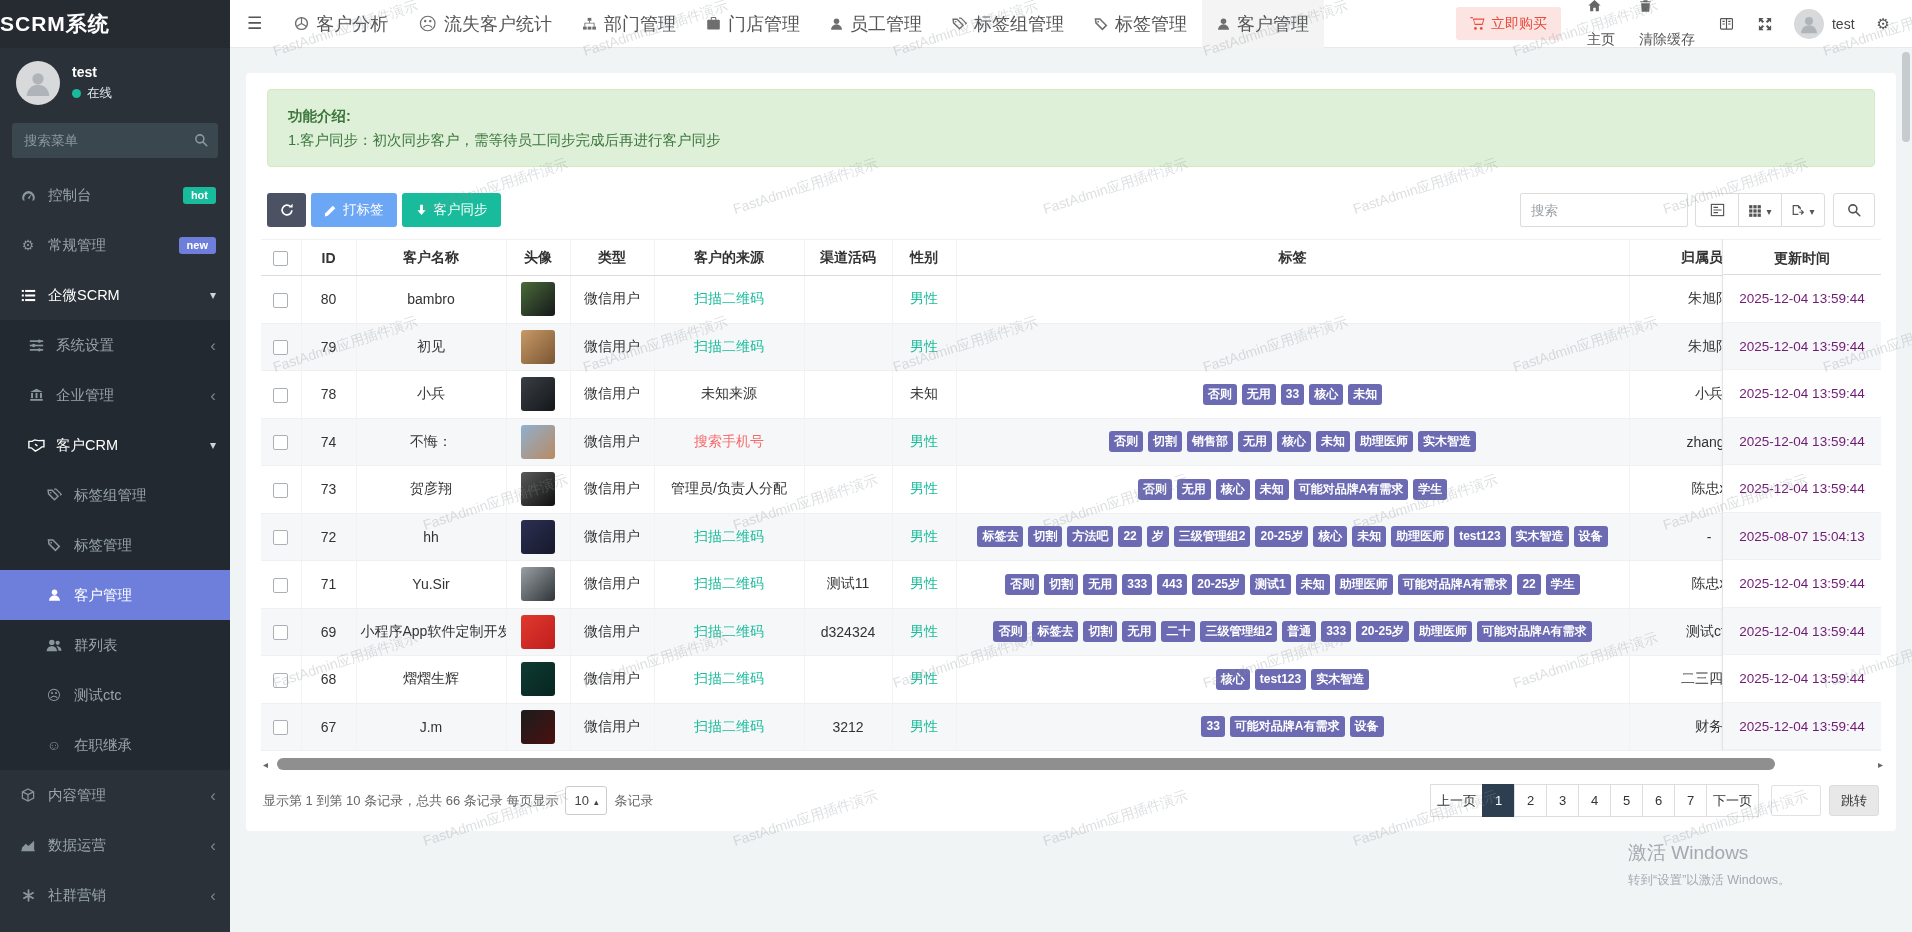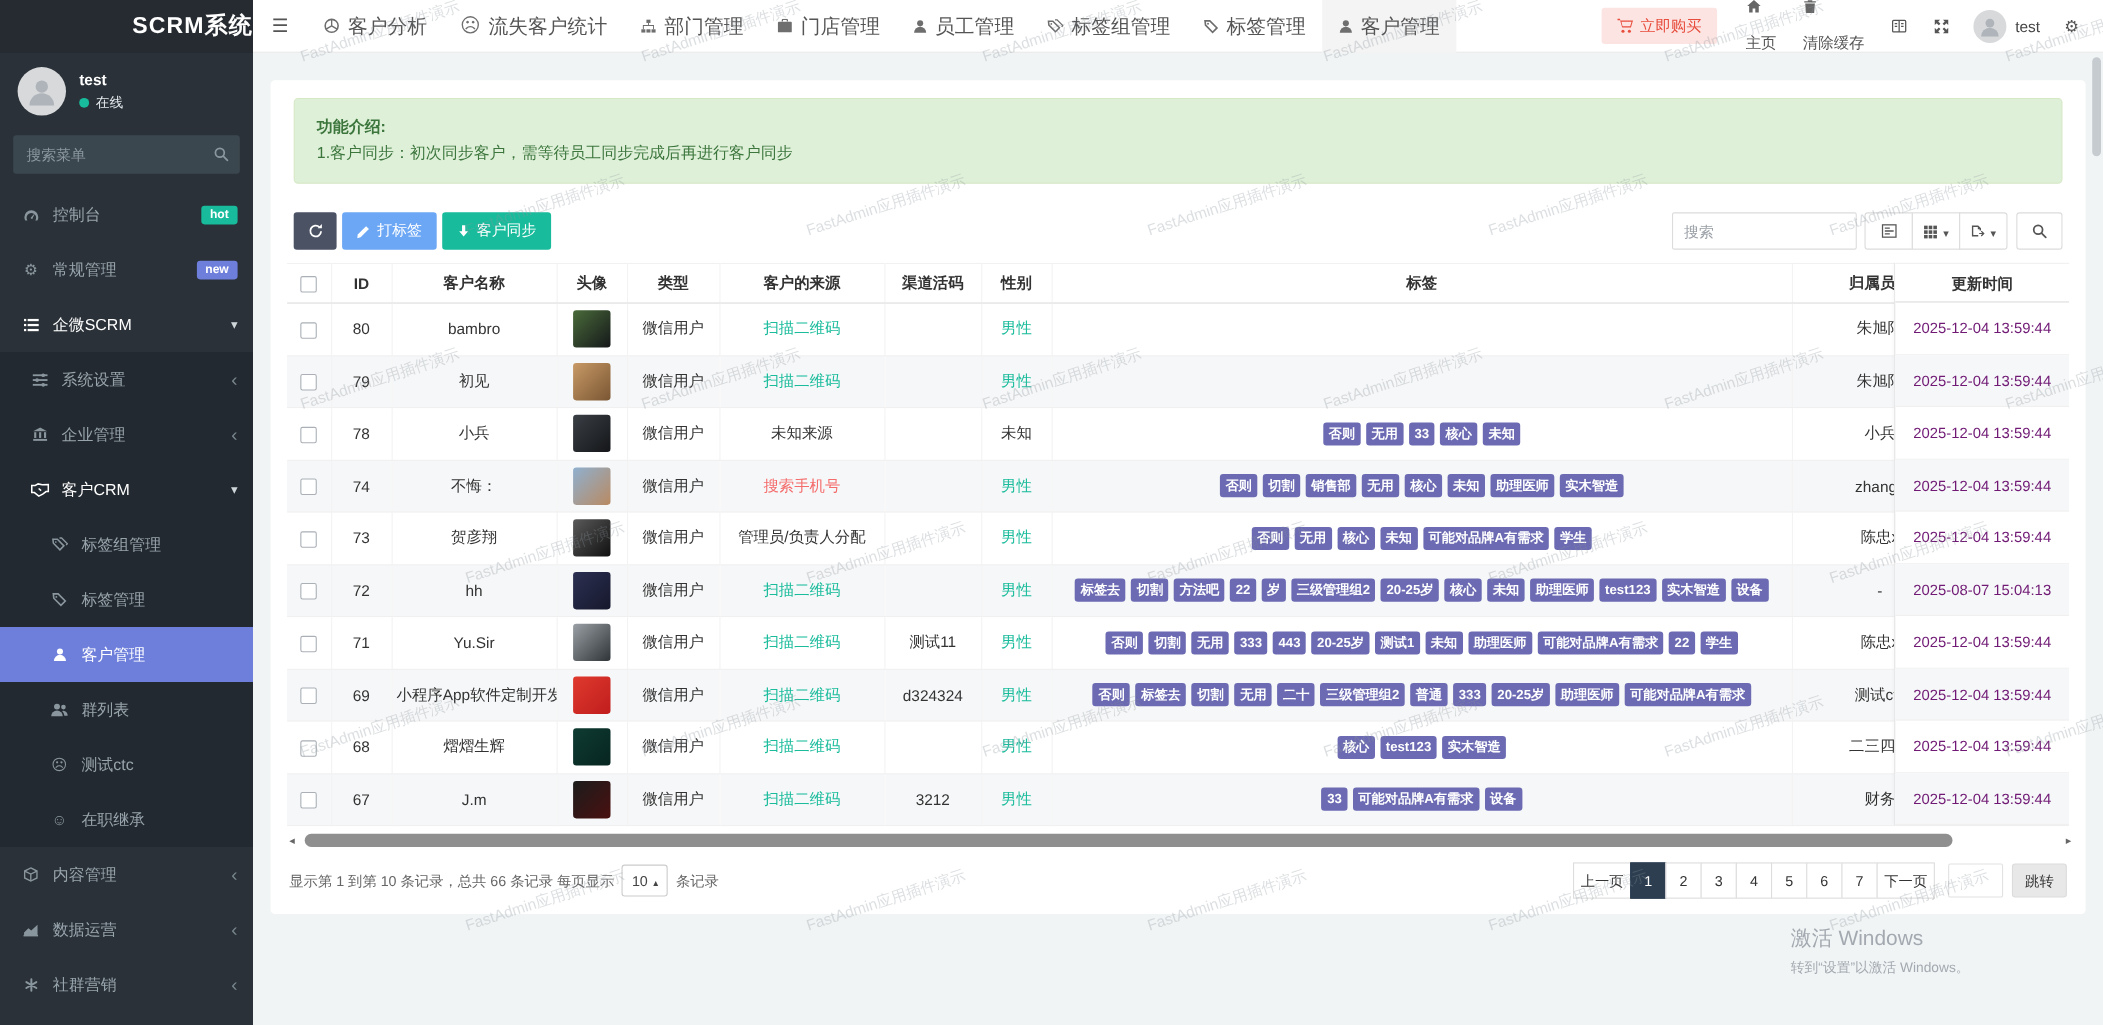--- a/index.html
+++ b/index.html
@@ -1,21 +1,21 @@
 <!DOCTYPE html>
 <html><head>
 <meta charset="utf-8">
 <style>
   * { margin:0; padding:0; box-sizing:border-box; }
   html,body { width:1912px; height:932px; overflow:hidden; font-family:"Liberation Sans","DejaVu Sans",sans-serif; color:#333; background:#f1f4f5; }
   .app { display:flex; width:1912px; height:932px; position:relative; }
 
   
   .sidebar { width:230px; flex:0 0 230px; background:#2a3138; color:#9aa6ae; position:relative; z-index:6; }
-  .brand { height:48px; line-height:48px; text-align:right; color:#fff; font-size:21px; font-weight:bold; background:#252b31; letter-spacing:1px; }
+  .brand { height:48px; line-height:48px; text-align:left; color:#fff; font-size:21px; font-weight:bold; background:#252b31; letter-spacing:1px; }
   .userpanel { display:flex; align-items:center; gap:12px; padding:13px 16px 8px; }
   .uavatar { width:44px; height:44px; border-radius:50%; background:#d7d9db; display:flex; align-items:center; justify-content:center; overflow:hidden; }
   .uname { color:#fff; font-weight:bold; font-size:14px; margin-bottom:5px; }
   .ustatus { font-size:12.5px; color:#e3e9ec; display:flex; align-items:center; gap:6px; }
   .dot { width:9px; height:9px; border-radius:50%; background:#18bc9c; display:inline-block; }
   .menusearch { margin:10px 12px 12px; position:relative; }
   .menusearch input { width:100%; height:35px; background:#3b474f; border:none; border-radius:3px; color:#cfd6da; padding:0 32px 0 12px; font-size:13.5px; outline:none; font-family:inherit; }
   .menusearch input::placeholder { color:#8b979e; }
   .menusearch .ic { position:absolute; right:10px; top:10px; color:#8b979e; }
   #side-menu { font-size:14.5px; }

